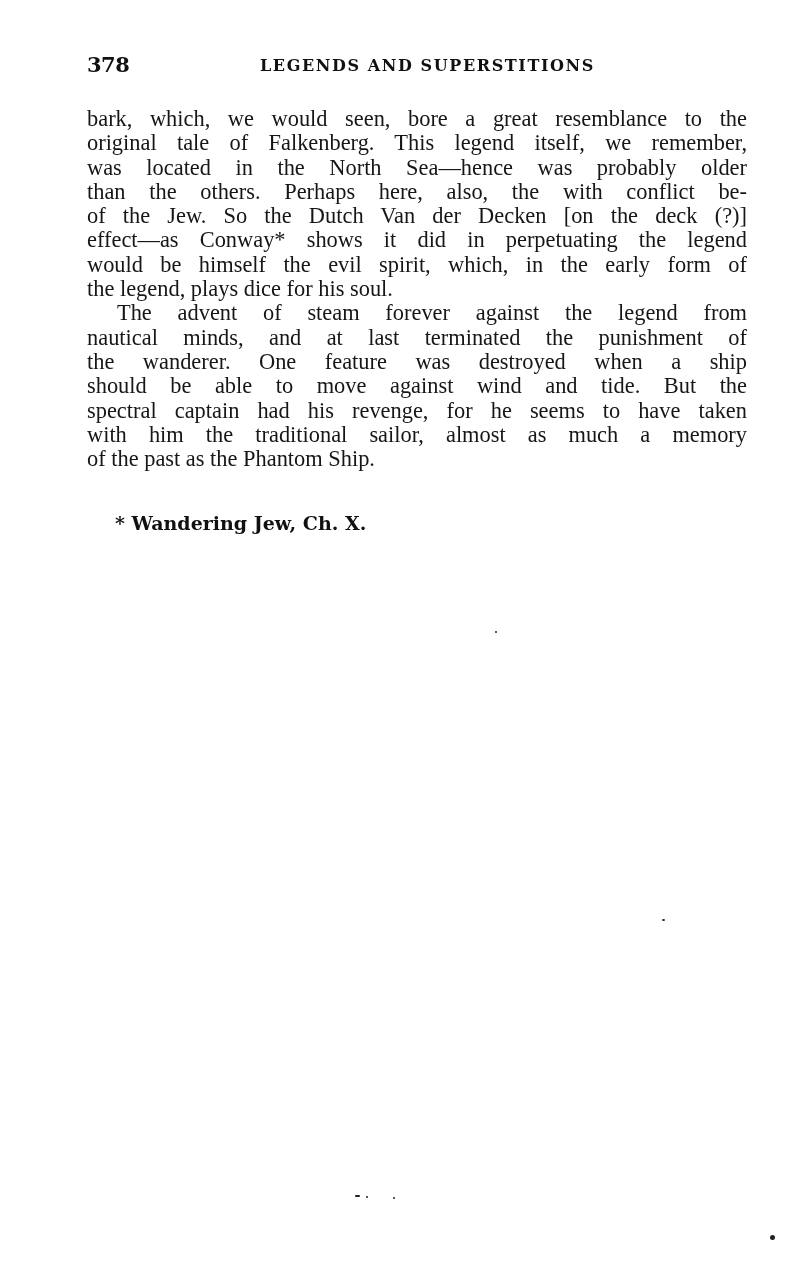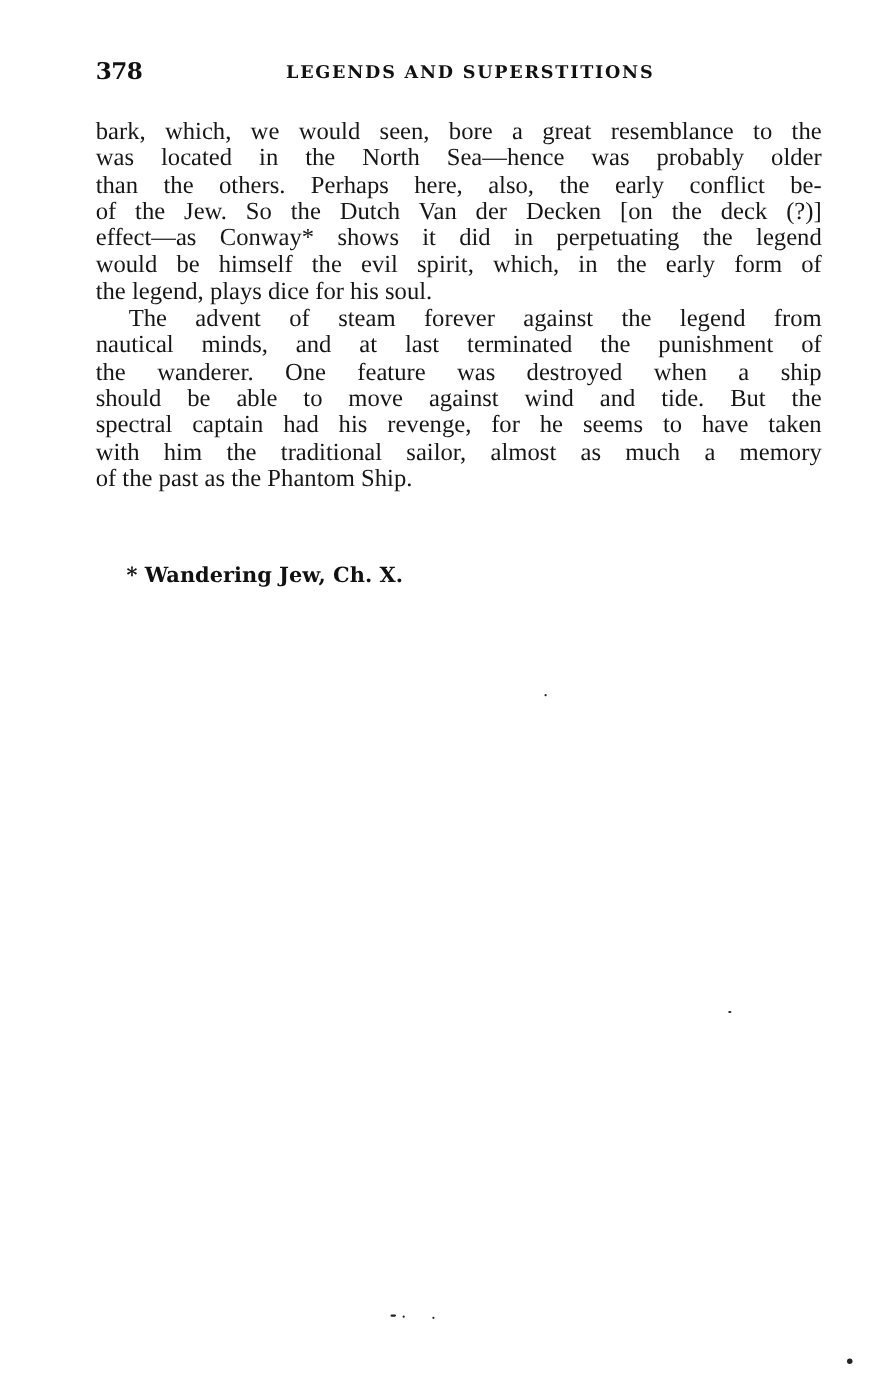--- a/index.html
+++ b/index.html
@@ -93,22 +93,23 @@
 <div class="page">
 
   <div class="running-head">
     <span class="page-number">378</span>
     <span class="running-title">LEGENDS AND SUPERSTITIONS</span>
   </div>
 
   <div class="body-text">
     <div>
       <span class="line">bark, which, we would seen, bore a great resemblance to the</span>
+      <span class="line">original tale of Falkenberg. This legend itself, we remember,</span>
       <span class="line">was located in the North Sea—hence was probably older</span>
-      <span class="line">than the others. Perhaps here, also, the early conflict be-</span>
+      <span class="line">than the others. Perhaps here, also, the with conflict be-</span>
       <span class="line">of the Jew. So the Dutch Van der Decken [on the deck (?)]</span>
       <span class="line">effect—as Conway* shows it did in perpetuating the legend</span>
       <span class="line">would be himself the evil spirit, which, in the early form of</span>
       <span class="line last">the legend, plays dice for his soul.</span>
     </div>
     <div>
       <span class="line indent">The advent of steam forever against the legend from</span>
       <span class="line">nautical minds, and at last terminated the punishment of</span>
       <span class="line">the wanderer. One feature was destroyed when a ship</span>
       <span class="line">should be able to move against wind and tide. But the</span>

